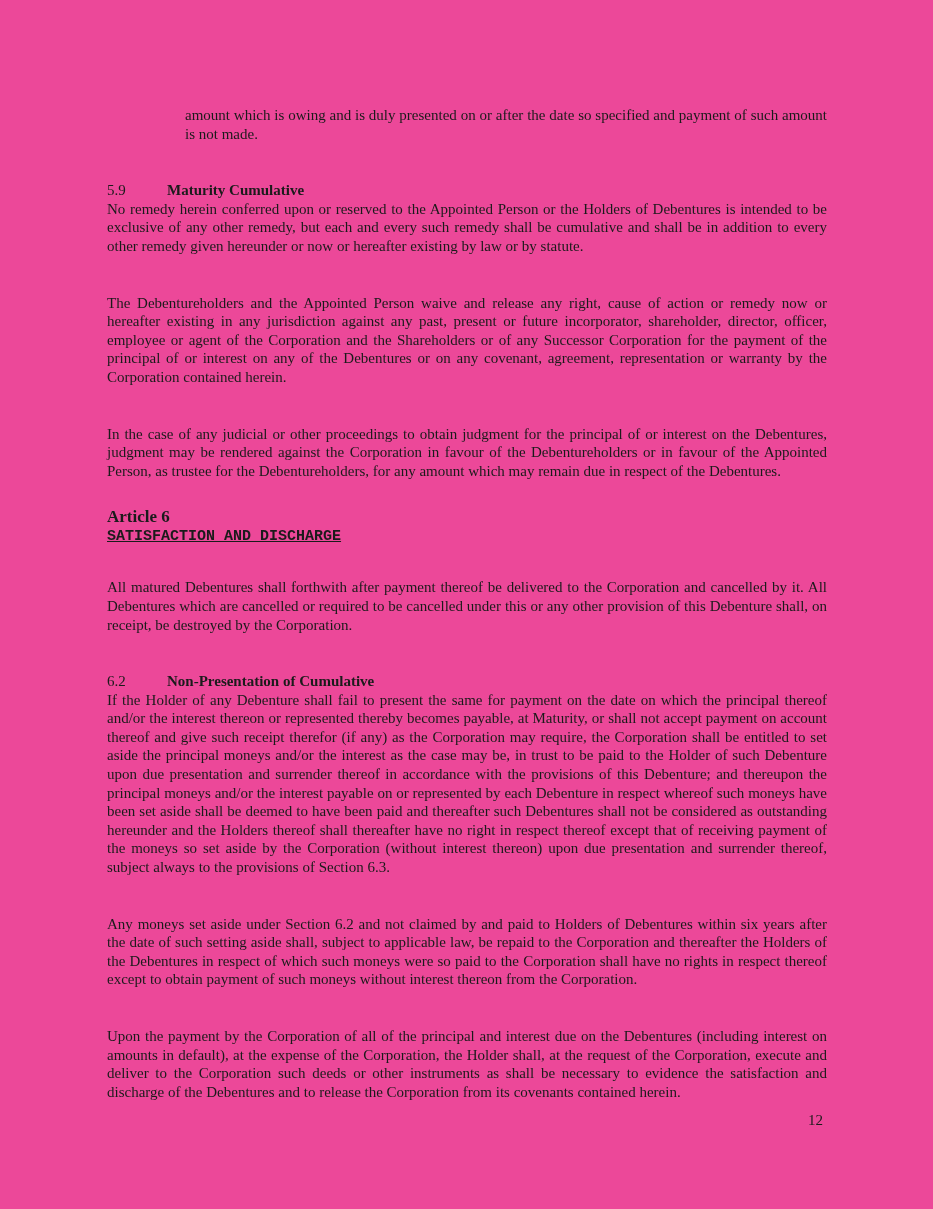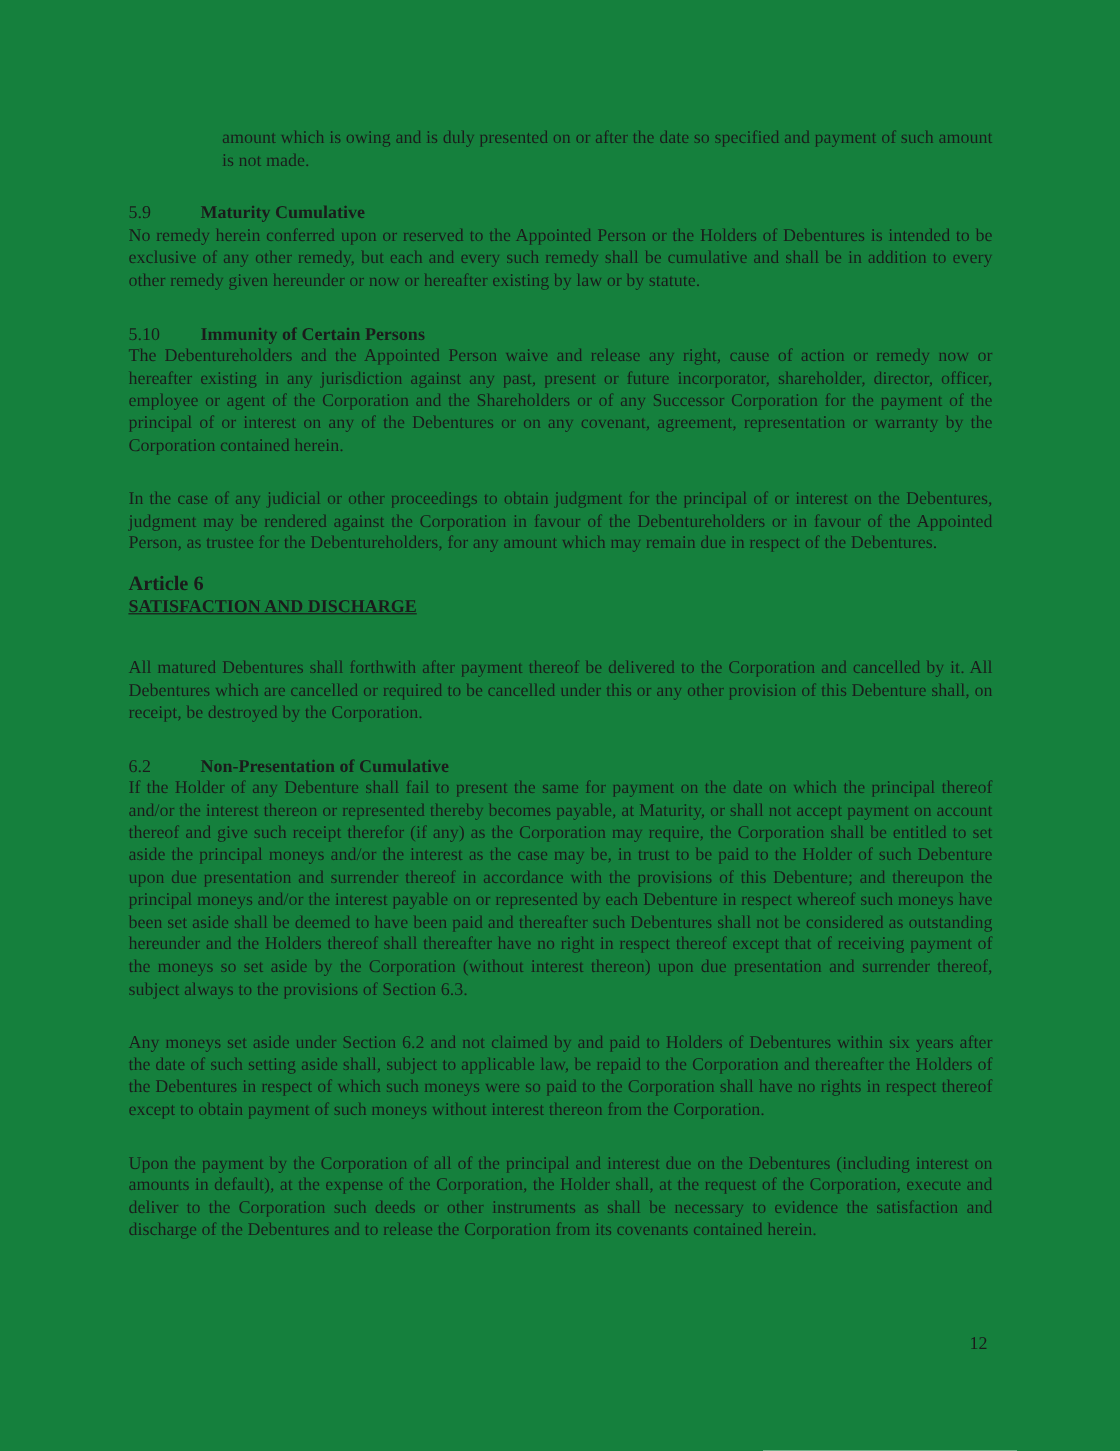--- a/index.html
+++ b/index.html
@@ -1,60 +1,61 @@
 <!DOCTYPE html>
 <html><head>
 <meta charset="utf-8">
 <style>
   * { margin: 0; padding: 0; box-sizing: border-box; }
   html, body { background: #ffffff; }
   .page {
     position: relative;
     width: 933px;
     height: 1209px;
-    background: #15803d;
+    background: #ec4899;
     font-family: "Liberation Serif", "DejaVu Serif", serif;
     color: #1b1b1b;
     overflow: hidden;
   }
   .content {
     position: absolute;
     left: 107px;
     top: 106px;
     width: 720px;
     font-size: 15px;
     line-height: 18.6px;
   }
   .continuation {
     margin-left: 78px;
     text-align: justify;
   }
-  .section { margin-top: 26px; }
+  .section { margin-top: 38px; }
   .section-heading {
     font-weight: bold;
     display: flex;
   }
   .sec-num {
     font-weight: normal;
     flex: 0 0 60px;
   }
   .section-body {
     text-align: justify;
     margin: 0;
   }
-  .article-heading { margin-top: 13px; }
+  .article-heading { margin-top: 26px; }
   .article-label {
     font-weight: bold;
     font-size: 17px;
     line-height: 21px;
   }
   .article-title {
     font-weight: bold;
     text-decoration: underline;
     line-height: 19px;
+    font-family: Liberation Mono, monospace;
   }
   .section-after-article { margin-top: 32px; }
   .page-number {
     position: absolute;
     right: 110px;
     top: 1112px;
     font-size: 15px;
   }
 </style>
 </head>
@@ -67,24 +68,20 @@
 
     <div class="section">
       <div class="section-heading">
         <span class="sec-num">5.9</span>
         <span class="sec-title">Maturity Cumulative</span>
       </div>
       <p class="section-body">No remedy herein conferred upon or reserved to the Appointed Person or the Holders of Debentures is intended to be exclusive of any other remedy, but each and every such remedy shall be cumulative and shall be in addition to every other remedy given hereunder or now or hereafter existing by law or by statute.</p>
     </div>
 
     <div class="section">
-      <div class="section-heading">
-        <span class="sec-num">5.10</span>
-        <span class="sec-title">Immunity of Certain Persons</span>
-      </div>
       <p class="section-body">The Debentureholders and the Appointed Person waive and release any right, cause of action or remedy now or hereafter existing in any jurisdiction against any past, present or future incorporator, shareholder, director, officer, employee or agent of the Corporation and the Shareholders or of any Successor Corporation for the payment of the principal of or interest on any of the Debentures or on any covenant, agreement, representation or warranty by the Corporation contained herein.</p>
     </div>
 
     <div class="section">
       <p class="section-body">In the case of any judicial or other proceedings to obtain judgment for the principal of or interest on the Debentures, judgment may be rendered against the Corporation in favour of the Debentureholders or in favour of the Appointed Person, as trustee for the Debentureholders, for any amount which may remain due in respect of the Debentures.</p>
     </div>
 
     <div class="article-heading">
       <div class="article-label">Article 6</div>
       <div class="article-title">SATISFACTION AND DISCHARGE</div>

